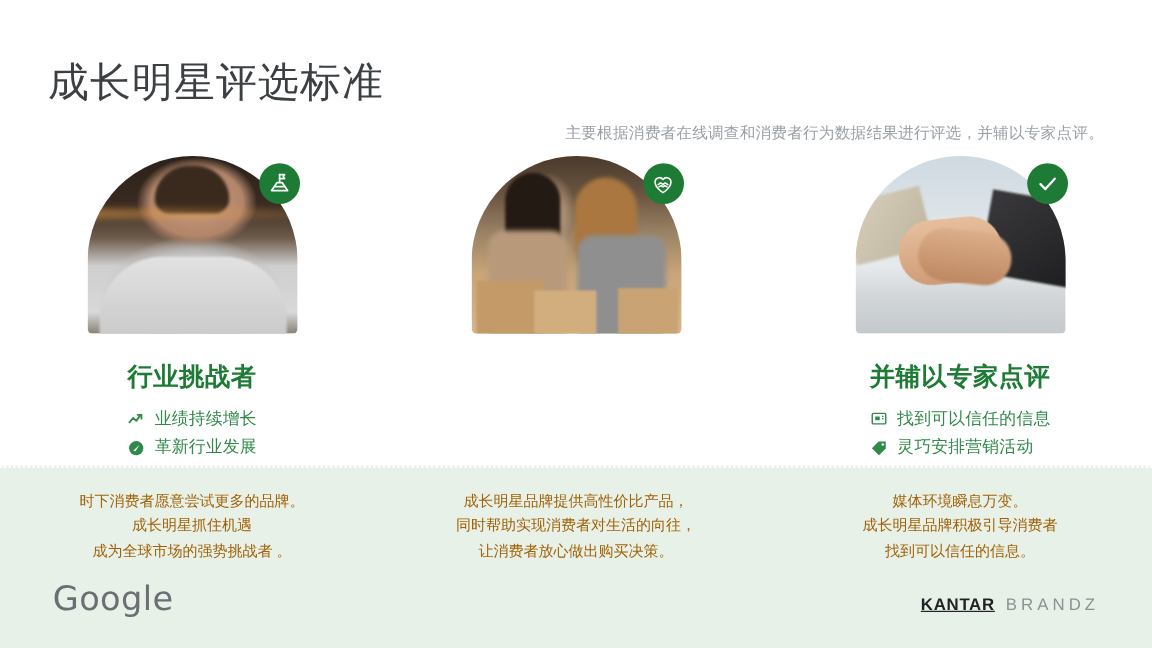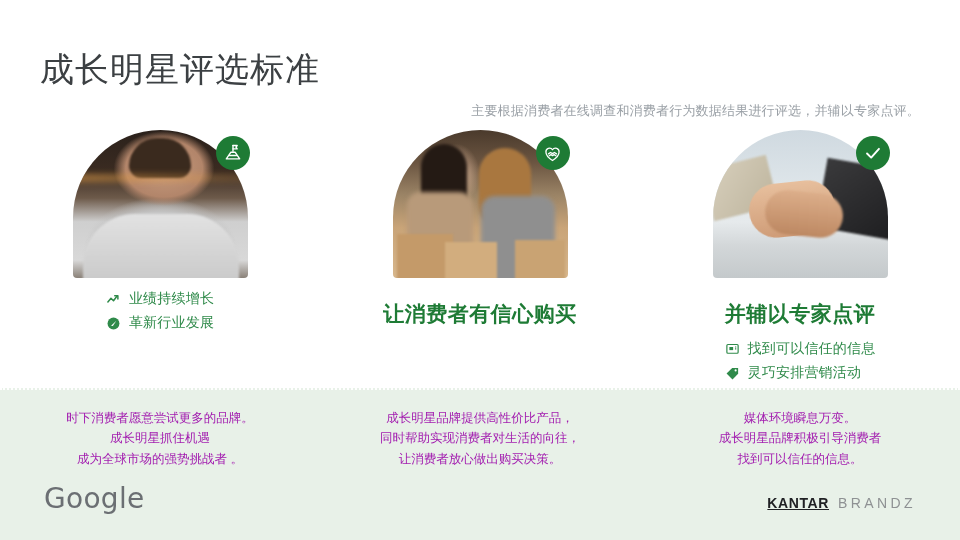--- a/index.html
+++ b/index.html
@@ -194,21 +194,21 @@
   .band-cols {
     display: flex;
     width: 960px;
     padding-top: 18px;
   }
   .band-col {
     flex: 1 1 0;
     text-align: center;
     font-size: 12.5px;
     line-height: 1.62;
-    color: #a21caf;
+    color: #a16207;
     padding: 0 28px;
   }
 
   
   .google-logo {
     position: absolute;
     left: 44px; bottom: 25px;
     font-size: 28px;
     color: #6b6f73;
     font-family: "DejaVu Sans", sans-serif;
@@ -248,20 +248,21 @@
         </div>
         <div class="badge">
           <svg width="20" height="20" viewBox="0 0 24 24" fill="none" stroke="#ffffff" stroke-width="1.7" stroke-linecap="round" stroke-linejoin="round">
             <path d="M12 3v7"></path>
             <path d="M12 3h5l-1.4 2L17 7h-5"></path>
             <path d="M9.5 11 4 19h16l-5.5-8z"></path>
             <path d="M7.5 15h9"></path>
           </svg>
         </div>
       </div>
+      <div class="col-title">行业挑战者</div>
       <div class="bullets">
         <div class="bullet">
           <span class="b-icon">
             <svg width="15" height="15" viewBox="0 0 24 24" fill="none" stroke="#2f8a4a" stroke-width="2.4" stroke-linecap="round" stroke-linejoin="round">
               <path d="M3 16l5-6 4 4 6-8"></path>
                 <path d="M14 6h5v5"></path>
             </svg>
           </span>
           <span>业绩持续增长</span>
         </div>
@@ -290,21 +291,20 @@
           <div class="bagC"></div>
         </div>
         <div class="badge">
           <svg width="21" height="21" viewBox="0 0 24 24" fill="none" stroke="#ffffff" stroke-width="1.5" stroke-linecap="round" stroke-linejoin="round">
             <path d="M12 20s-7.5-4.6-7.5-9.6A4.1 4.1 0 0 1 12 7.7a4.1 4.1 0 0 1 7.5 2.7C19.5 15.4 12 20 12 20z"></path>
             <path d="M7.4 12.4l2.3-1.6 2.3 1.4 2.2-1.4 2.4 1.6"></path>
             <path d="M8.2 14.6l2.1-1.3 1.7 1.1 1.8-1.1 2.1 1.3"></path>
           </svg>
         </div>
       </div>
-      <div class="col-title">让消费者有信心购买</div>
     </div>
 
     <div class="col">
       <div class="photo-wrap">
         <div class="photo ph3">
           <div class="bg"></div>
           <div class="sleeveL"></div>
           <div class="sleeveR"></div>
           <div class="handA"></div>
           <div class="handB"></div>

